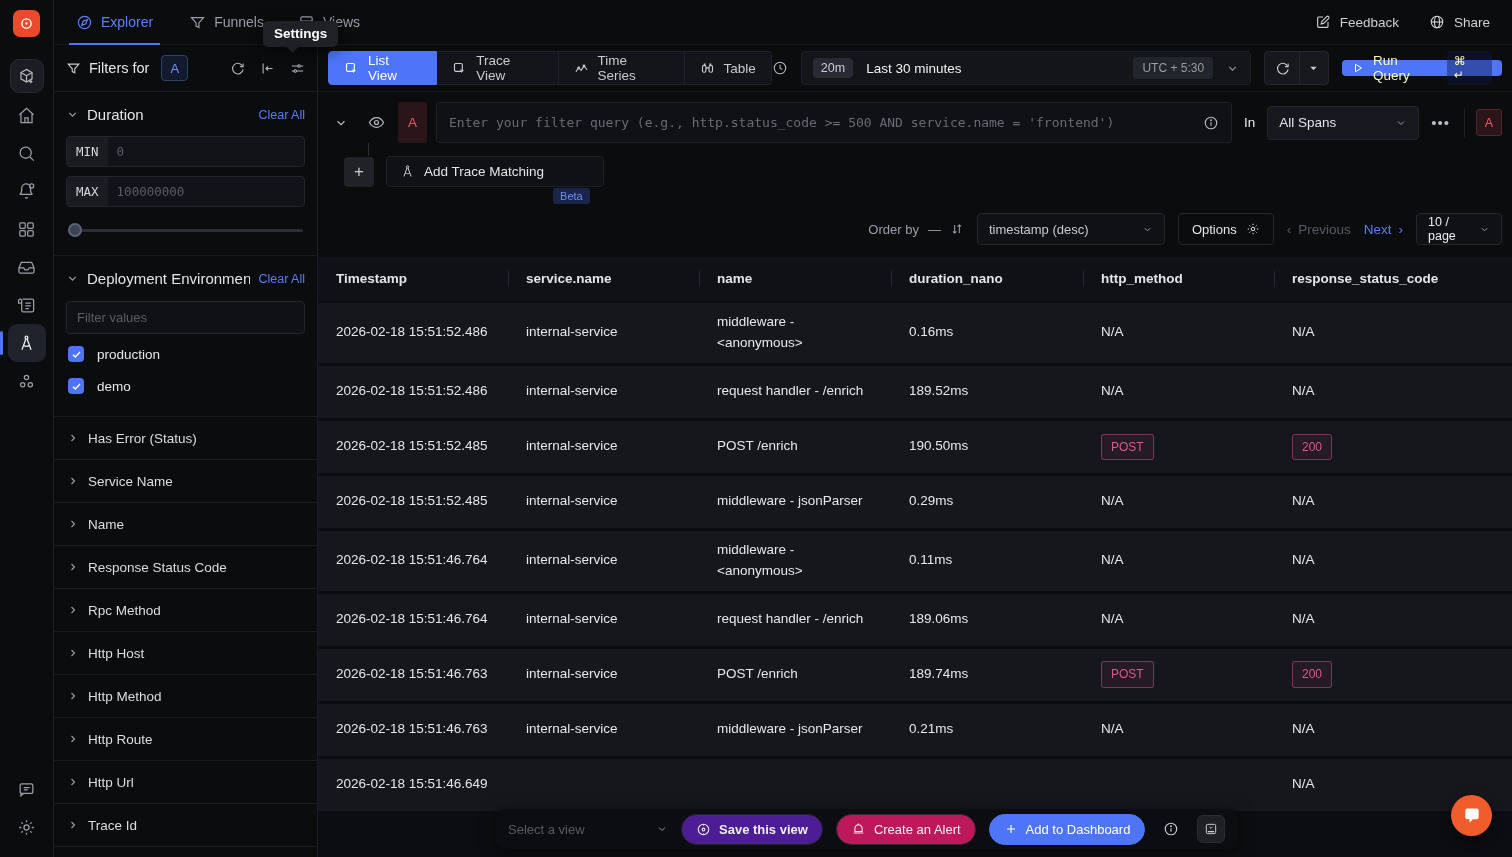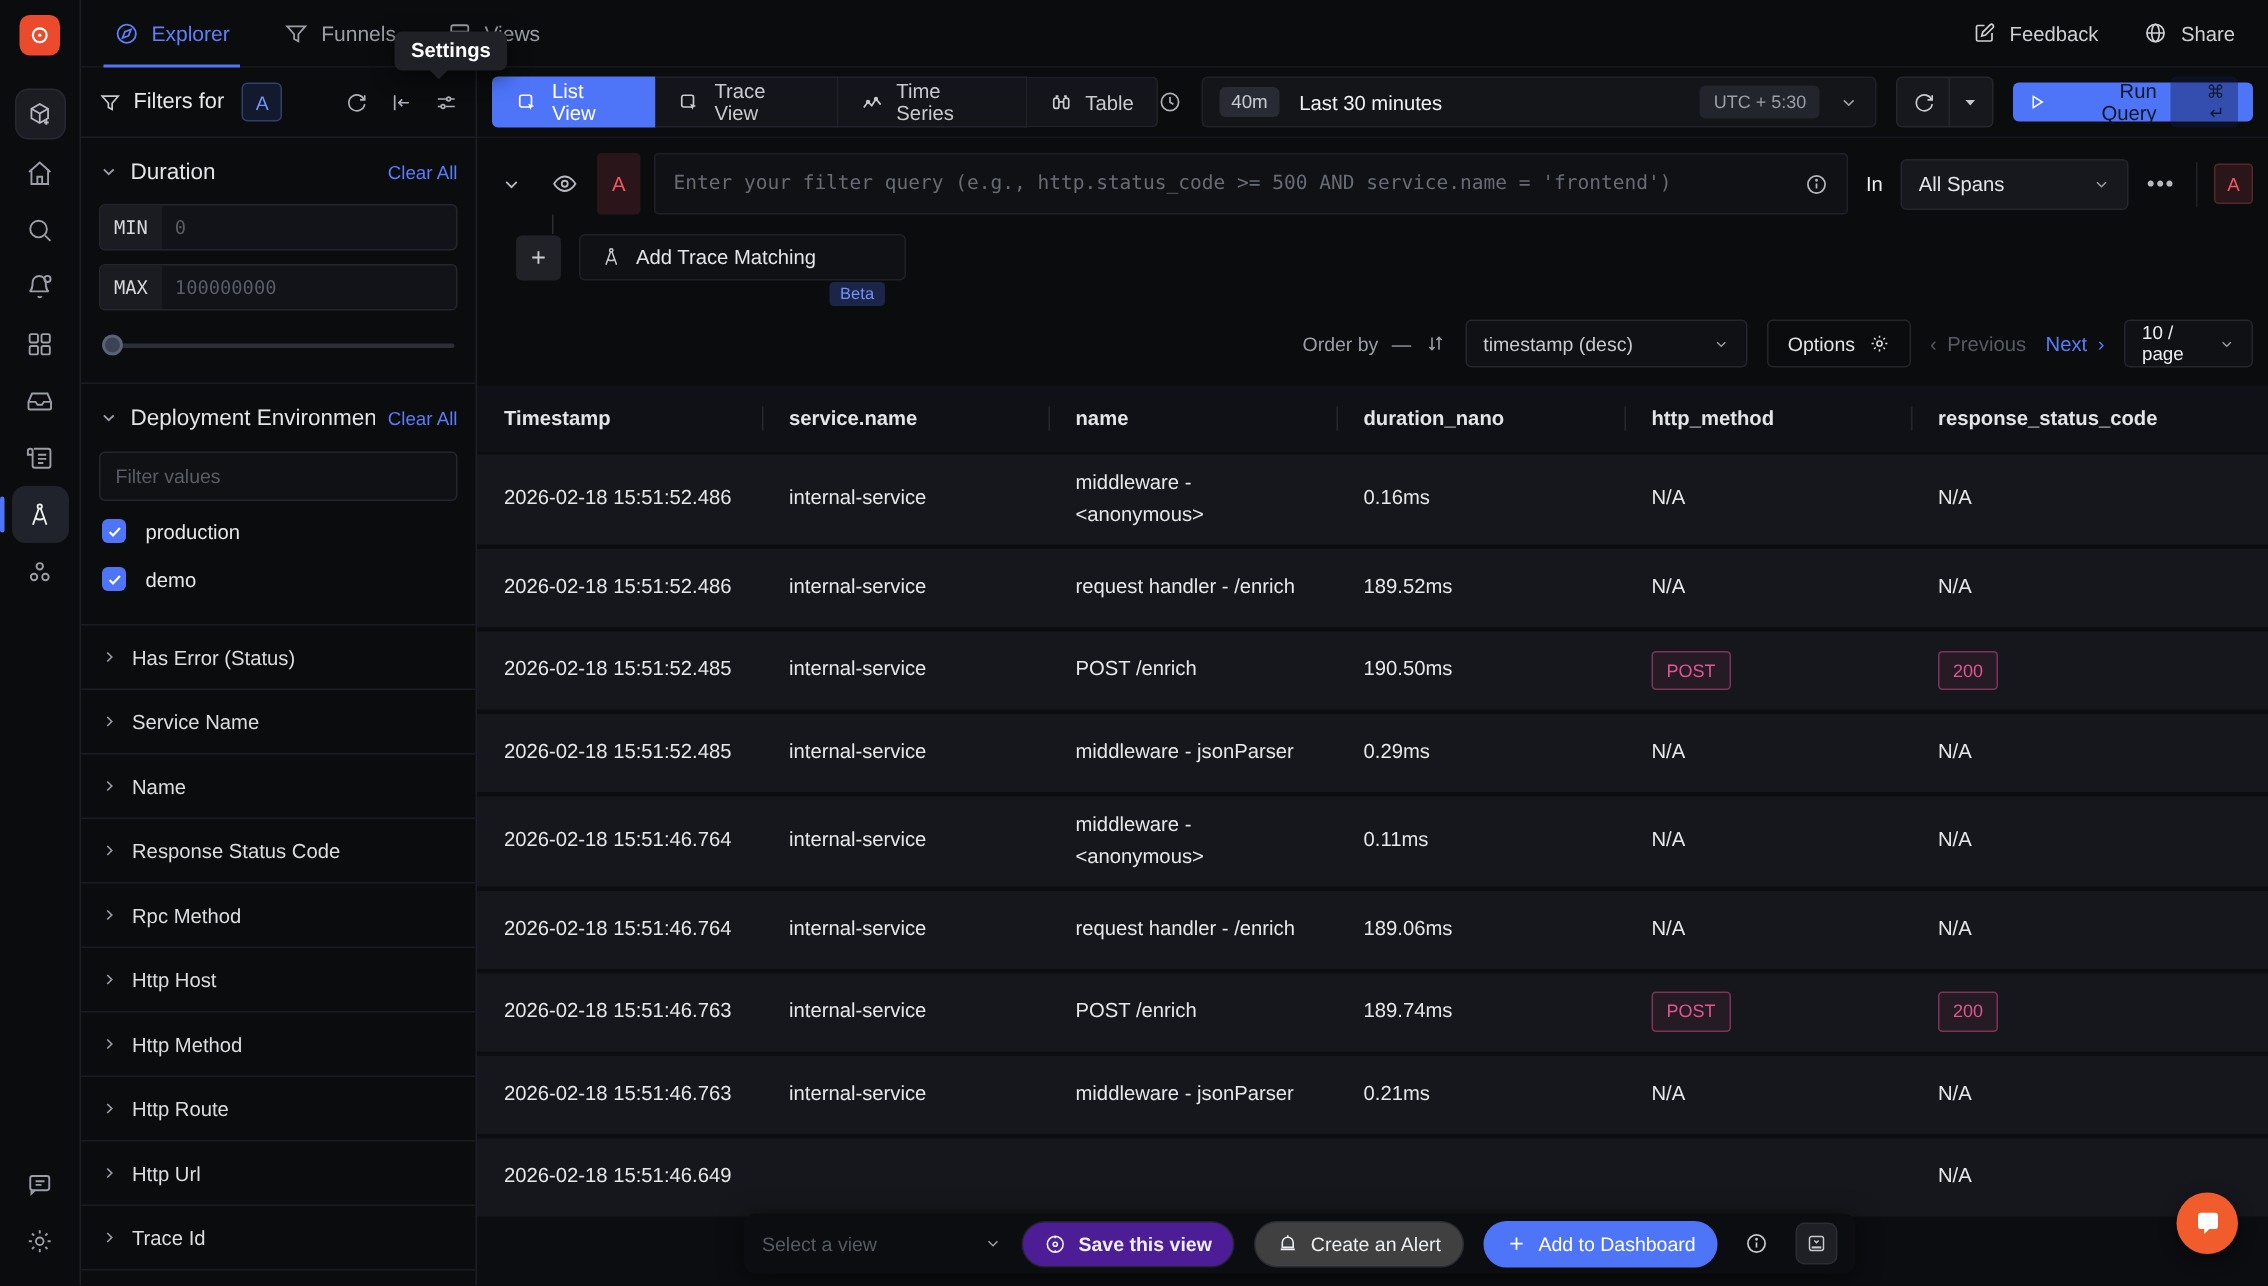--- a/index.html
+++ b/index.html
@@ -73,21 +73,21 @@
   .vtab:last-child { border-radius:0 4px 4px 0; }
   .vtab.active { background:#4e74f8; border-color:#4e74f8; color:#fff; }
   .time-cluster { margin-left:auto; display:flex; align-items:center; gap:13px; }
   .time-btn { width:452px; height:34px; display:flex; align-items:center; gap:13px; background:#141519; border:1px solid #1e2127; border-radius:4px; padding:0 11px; cursor:pointer; }
   .time-chip { background:#282b33; color:#c9cace; border-radius:4px; padding:3px 8px; font-size:12.5px; }
   .time-label { color:#f0f1f3; font-size:13.5px; }
   .tz-chip { margin-left:auto; background:#22252c; color:#9a9ea7; border-radius:4px; padding:4px 9px; font-size:12px; }
   .refresh-grp { display:flex; height:34px; background:#16181d; border:1px solid #24262c; border-radius:4px; overflow:hidden; }
   .refresh-grp .seg { display:flex; align-items:center; justify-content:center; width:34px; color:#c9cace; cursor:pointer; }
   .refresh-grp .seg + .seg { border-left:1px solid #24262c; width:29px; }
-  .run-btn { height:26px; display:flex; align-items:center; gap:9px; background:#4e74f8; border-radius:4px; color:#0f172a; padding:0 10px; font-size:13.5px; cursor:pointer;text-align:right; }
+  .run-btn { height:16px; display:flex; align-items:center; gap:9px; background:#4e74f8; border-radius:4px; color:#fef9c3; padding:0 10px; font-size:13.5px; cursor:pointer; }
   .kbd { background:rgba(17,27,77,0.42); border-radius:4px; padding:3px 7px; font-size:12px; letter-spacing:2px; }
 
   .qrow { display:flex; align-items:center; gap:9px; padding:10px 10px 0; }
   .q-iconbtn { width:26px; height:26px; display:flex; align-items:center; justify-content:center; color:#b6b9c0; cursor:pointer; }
   .badge-a-red { width:29px; height:41px; display:flex; align-items:center; justify-content:center; background:#2a151a; border-radius:3px; color:#ef5862; font-size:13.5px; }
   .q-inputwrap { flex:1; height:41px; display:flex; align-items:center; background:#101114; border:1px solid #1e2127; border-radius:3px; padding:0 12px; }
   .q-inputwrap input { flex:1; background:transparent; border:none; outline:none; color:#c9cace; font-family:"DejaVu Sans Mono", monospace; font-size:13px; }
   .q-inputwrap input::placeholder { color:#666b74; }
   .q-in { color:#eceef1; font-size:13.5px; padding:0 3px; }
   .scope-select { width:152px; height:34px; display:flex; align-items:center; background:#16181d; border:1px solid #24262c; border-radius:4px; padding:0 11px; color:#e3e4e7; font-size:13.5px; gap:8px; cursor:pointer; }
@@ -119,21 +119,21 @@
   .td, .th-cell { padding:9px 10px 9px 18px; font-size:13.5px; color:#e6e7e9; line-height:1.55; }
   .td.name-cell { padding-right:24px; }
   .th-cell { font-weight:700; color:#e3e4e7; position:relative; }
   .th-cell:not(:first-child)::before { content:""; position:absolute; left:0; top:11px; bottom:11px; width:1px; background:#25282f; }
   .pill { display:inline-block; padding:3px 9px; border:1px solid rgba(219,73,140,0.5); background:rgba(219,73,140,0.08); color:#e0568f; border-radius:3px; font-size:12px; }
 
   
   .viewbar { position:absolute; left:178px; bottom:8px; height:40px; display:flex; align-items:center; gap:13px; background:rgba(13,14,17,0.96); border-radius:8px; padding:0 12px; box-shadow:0 2px 16px rgba(0,0,0,0.5); }
   .view-select { width:160px; display:flex; align-items:center; color:#565b63; font-size:13px; gap:8px; cursor:pointer; }
   .view-select .v { flex:1; }
-  .pill-btn { height:31px; display:flex; align-items:center; gap:8px; background:#404040; border:1px solid #2a2d34; border-radius:16px; padding:0 14px; color:#eceef1; font-size:13px; cursor:pointer; }
+  .pill-btn { height:31px; display:flex; align-items:center; gap:8px; background:#be185d; border:1px solid #2a2d34; border-radius:16px; padding:0 14px; color:#eceef1; font-size:13px; cursor:pointer; }
   .pill-btn.save { background:#4c1d95; border-color:#222429;font-weight:bold; }
   .pill-btn.primary { background:#4e74f8; border-color:#4e74f8; color:#fff; }
   .vb-icon { width:26px; height:26px; display:flex; align-items:center; justify-content:center; color:#c9cace; cursor:pointer; }
   .vb-sq { width:28px; height:28px; background:#1e2025; border:1px solid #2a2d34; border-radius:6px; display:flex; align-items:center; justify-content:center; color:#c9cace; cursor:pointer; }
 
   
   .tooltip { position:absolute; left:263px; top:21px; background:#1f2126; color:#fff; font-size:13.5px; font-weight:700; padding:5px 11px 6px; border-radius:5px; z-index:60; box-shadow:0 4px 14px rgba(0,0,0,0.55); }
   .tooltip::after { content:""; position:absolute; bottom:-4px; left:25px; width:9px; height:9px; background:#1f2126; transform:rotate(45deg); }
   .fab { position:absolute; right:20px; bottom:21px; width:41px; height:41px; border-radius:50%; background:#f05c2c; display:flex; align-items:center; justify-content:center; box-shadow:0 4px 12px rgba(0,0,0,0.45); cursor:pointer; z-index:55; }
 </style>
@@ -531,21 +531,21 @@
           </div>
 
           <div class="time-cluster">
             <span style="color:#aeb1b8;">
                 <svg width="16" height="16" viewBox="0 0 24 24" fill="none" stroke="currentColor" stroke-width="1.7">
                   <circle cx="12" cy="12" r="8.6"></circle>
                   <path d="M12 7v5.3l3.4 2"></path>
                 </svg>
               </span>
             <div class="time-btn">
-              <span class="time-chip">40m</span>
+              <span class="time-chip">20m</span>
               <span class="time-label">Last 30 minutes</span>
               <span class="tz-chip">UTC + 5:30</span>
               <span class="chev">
                   <svg width="13" height="13" viewBox="0 0 24 24" fill="none" stroke="currentColor" stroke-width="2">
                     <path d="M6 9l6 6 6-6"></path>
                   </svg>
                 </span>
             </div>
             <div class="refresh-grp">
               <span class="seg">

